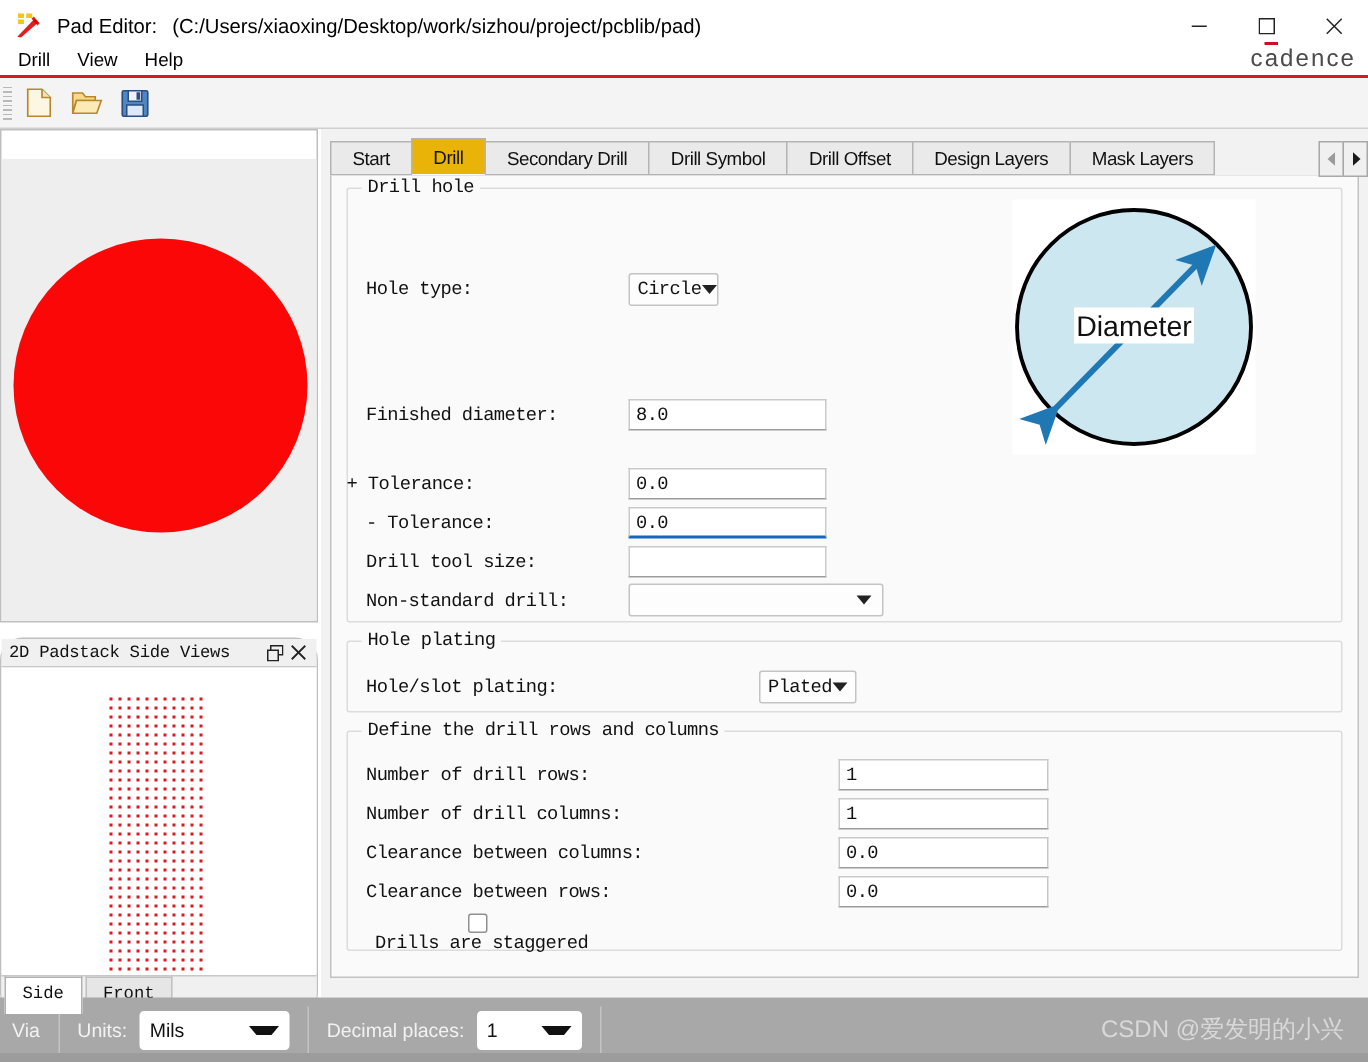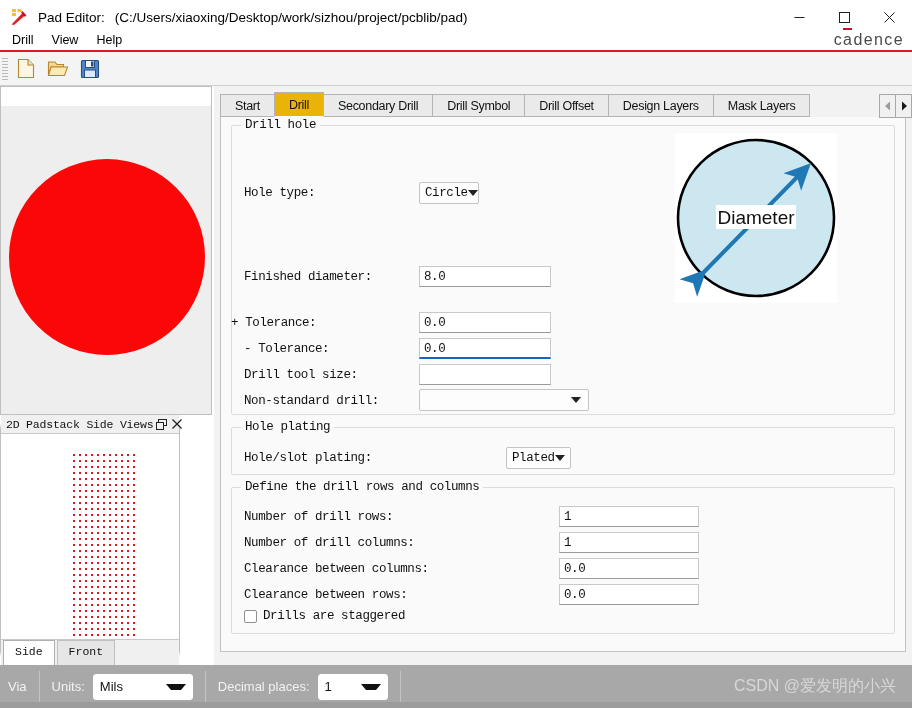--- a/index.html
+++ b/index.html
@@ -167,21 +167,21 @@
   .panel-body {
     position: absolute;
     left: 0; right: 0;
     background: #eeeeee;
     overflow: hidden;
   }
 
   #panel-top { left: 0; top: 86px; width: 212px; height: 329px; }
   #panel-top .panel-body { top: 19px; bottom: 0; }
 
-  #panel-side { left: 0; top: 414px; width: 180px; height: 252px; border-radius: 15px; }
+  #panel-side { left: 0; top: 425px; width: 212px; height: 252px; border-radius: 15px; }
   #panel-side .panel-body { top: 19px; bottom: 27px; background:#ffffff; }
 
   .red-disc {
     position: absolute;
     left: 8px; top: 53px;
     width: 196px; height: 196px;
     border-radius: 50%;
     background: #fb0707;
   }
 
@@ -640,21 +640,21 @@
 
       <span class="lbl" style="left:23px; top:419px;">Number of drill columns:</span>
       <div class="txtfield" style="left:338px; top:415px; width:140px;">1</div>
 
       <span class="lbl" style="left:23px; top:445px;">Clearance between columns:</span>
       <div class="txtfield" style="left:338px; top:441px; width:140px;">0.0</div>
 
       <span class="lbl" style="left:23px; top:471px;">Clearance between rows:</span>
       <div class="txtfield" style="left:338px; top:467px; width:140px;">0.0</div>
 
-      <div class="checkrow" style="left:23px; top:492px;">
+      <div class="checkrow" style="left:23px; top:492px;flex-direction:column;">
         <span class="checkbox"></span>
         <span class="lbl2">Drills are staggered</span>
       </div>
 
     </div>
   </div>
 
   <div class="statusbar">
     <span class="sb-text">Via</span>
     <div class="sb-sep"></div>

